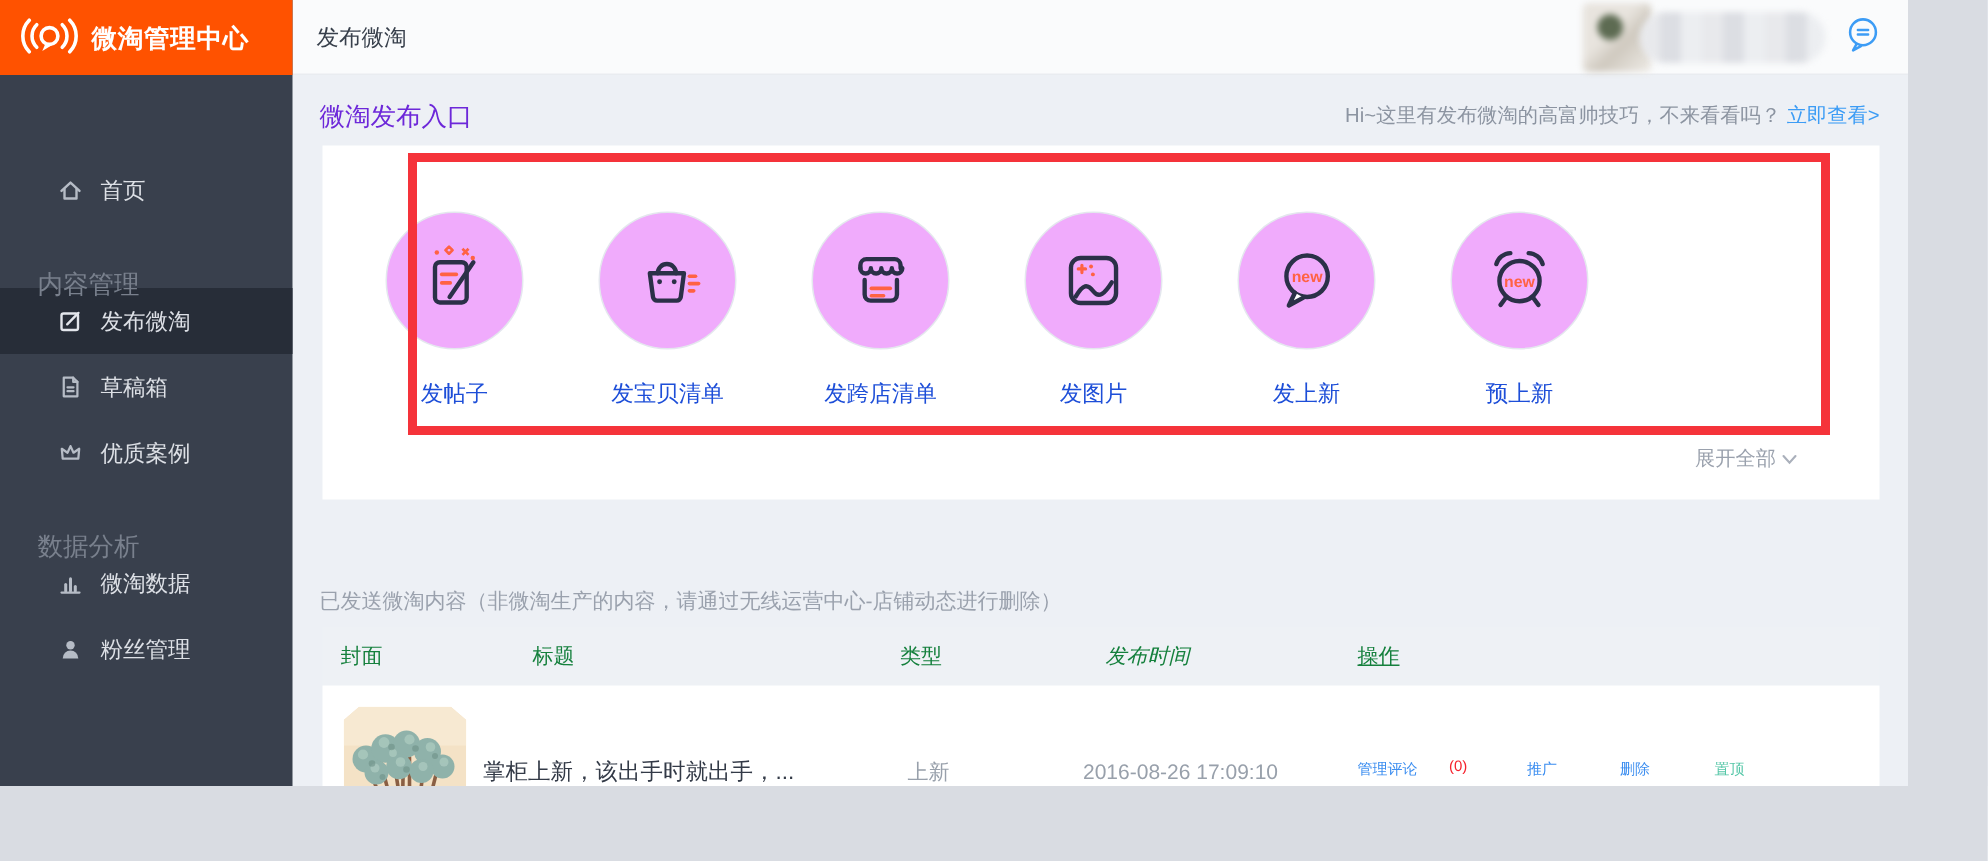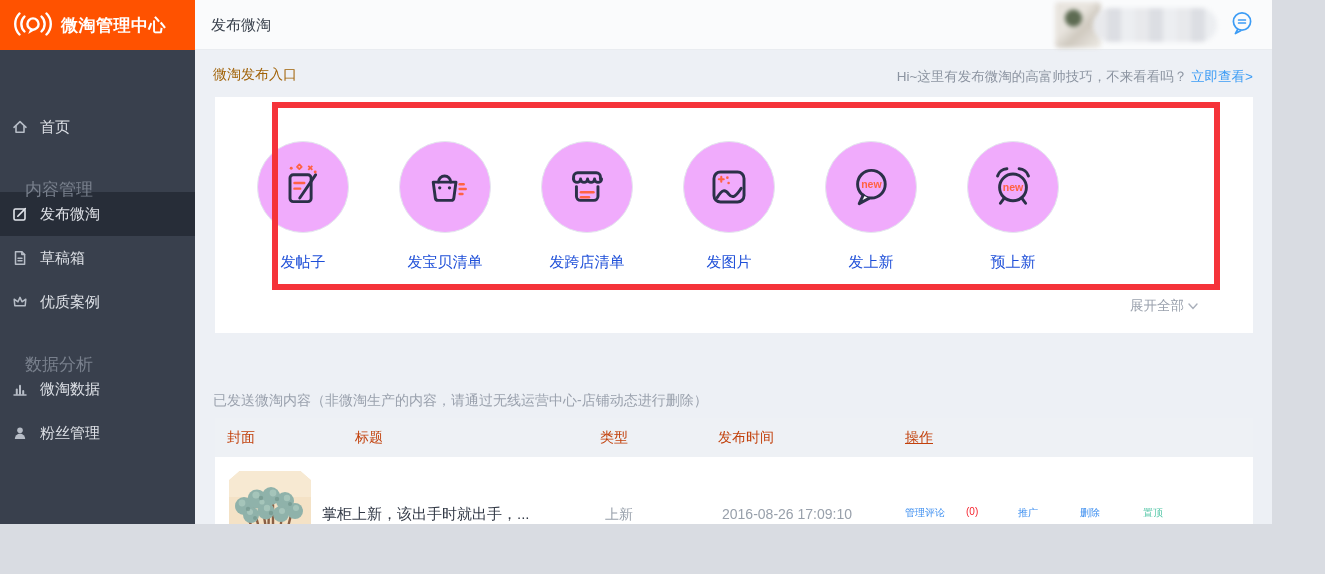--- a/index.html
+++ b/index.html
@@ -5,21 +5,21 @@
   * { margin:0; padding:0; box-sizing:border-box; }
   html,body { background:#d9dce2; }
   body { font-family:"Liberation Sans","DejaVu Sans",sans-serif; }
   .page { position:relative; width:1325px; height:524px; background:#edf0f5; overflow:hidden; }
 
   
   .sidebar { position:absolute; left:0; top:0; width:195px; height:574px; background:#39404d; z-index:2; }
   .brand { height:50px; background:#ff5200; display:flex; align-items:center; padding-left:13px; gap:8px; }
   .brand-text { color:#fff; font-size:17px; font-weight:bold; letter-spacing:.5px; }
   .side-gap { height:55px; }
-  .side-item { display:flex; align-items:center; gap:11px; height:44px; padding-left:11px; color:#dde0e6; font-size:15px; cursor:pointer; }
+  .side-item { display:flex; align-items:center; gap:11px; height:44px; padding-left:38px; color:#dde0e6; font-size:15px; cursor:pointer; }
   .side-item.active { background:#272d38; }
   .side-section { padding:29px 0 0 25px; height:43px; color:#79808d; font-size:17px; }
   .side-icon { width:18px; height:18px; display:inline-flex; }
 
   
   .right-strip { position:absolute; left:1272px; top:0; width:53px; height:574px; background:#d9dce2; z-index:3; }
 
   
   .top-header { position:absolute; left:195px; top:0; width:1077px; height:50px; background:#fafbfc; border-bottom:1px solid #e9ecf0; z-index:1; }
   .page-title { position:absolute; left:16px; top:16px; font-size:15px; color:#38404c; }
@@ -27,38 +27,38 @@
             background:
               radial-gradient(circle at 40% 35%, #5d6b52 0 8px, transparent 9px),
               linear-gradient(135deg,#e8e4de 0 40%, #cfc9bf 60%, #efece7);
             filter:blur(2px); }
   .name-blur { position:absolute; left:898px; top:8px; width:124px; height:34px; border-radius:17px;
                background:repeating-linear-gradient(90deg,#e8e9ec 0 14px,#dcdee3 14px 28px,#eceef1 28px 42px);
                filter:blur(2px); }
   .chat-btn { position:absolute; left:1034px; top:10px; width:28px; height:28px; cursor:pointer; }
 
   
-  .sec-label-1 { position:absolute; left:213px; top:66px; font-size:14px; color:#a16207; }
+  .sec-label-1 { position:absolute; left:213px; top:66px; font-size:17px; color:#6d28d9; }
   .hint { position:absolute; right:72px; top:68px; font-size:13.5px; color:#8c94a1;text-align:right; }
   .hint a { color:#3c9cf5; text-decoration:none; cursor:pointer; }
   .card1 { position:absolute; left:215px; top:97px; width:1038px; height:236px; background:#fff; }
   .entry { position:absolute; top:44px; width:124px; text-align:center; cursor:pointer; }
   .circ { width:92px; height:92px; border:1px solid #e4e7ee; border-radius:50%; margin:0 auto;
           display:flex; align-items:center; justify-content:center; background:#f0abfc; }
   .entry-lbl { display:block; margin-top:20px; font-size:15px; color:#1d4ed8; }
   .expand { position:absolute; right:55px; top:200px; font-size:13.5px; color:#9aa1ad; cursor:pointer; display:flex; align-items:center; gap:4px; }
 
   .red-box { position:absolute; left:272px; top:102px; width:948px; height:188px; border:6px solid #f5333a; z-index:4; pointer-events:none; }
 
   
   .sec-label-2 { position:absolute; left:213px; top:392px; font-size:14px; color:#9aa1ad; }
   .thead { position:absolute; left:215px; top:418px; width:1038px; height:39px; background:#eef1f5; }
-  .thead span { position:absolute; top:0; line-height:39px; font-size:14px; color:#c2410c; }
+  .thead span { position:absolute; top:0; line-height:39px; font-size:14px; color:#15803d; }
   .col-cover { left:12px; } .col-title { left:140px; } .col-type { left:385px; }
-  .col-time { left:503px; } .col-actions { left:690px;text-decoration:underline; }
+  .col-time { left:522px;font-style:italic; } .col-actions { left:690px;text-decoration:underline; }
   .trow { position:absolute; left:215px; top:457px; width:1038px; height:111px; background:#fff; border-bottom:4px solid #4c1d95; }
   .thumb { position:absolute; left:14px; top:14px; width:82px; height:84px; cursor:pointer;
            clip-path:polygon(13% 0,87% 0,100% 11%,100% 89%,87% 100%,13% 100%,0 89%,0 11%); }
   .cell-title { position:absolute; left:107px; top:48px; font-size:15px; color:#333a47; }
   .cell-type { position:absolute; left:390px; top:49px; font-size:14px; color:#98a0ab; }
   .cell-time { position:absolute; left:507px; top:49px; font-size:14px; color:#98a0ab; }
   .act { position:absolute; top:49px; font-size:10px; text-decoration:none; cursor:pointer; }
   .act-blue { color:#3c8ef0; }
   .cnt-red { color:#f5222d; }
   .act-teal { color:#56c7a8; }

